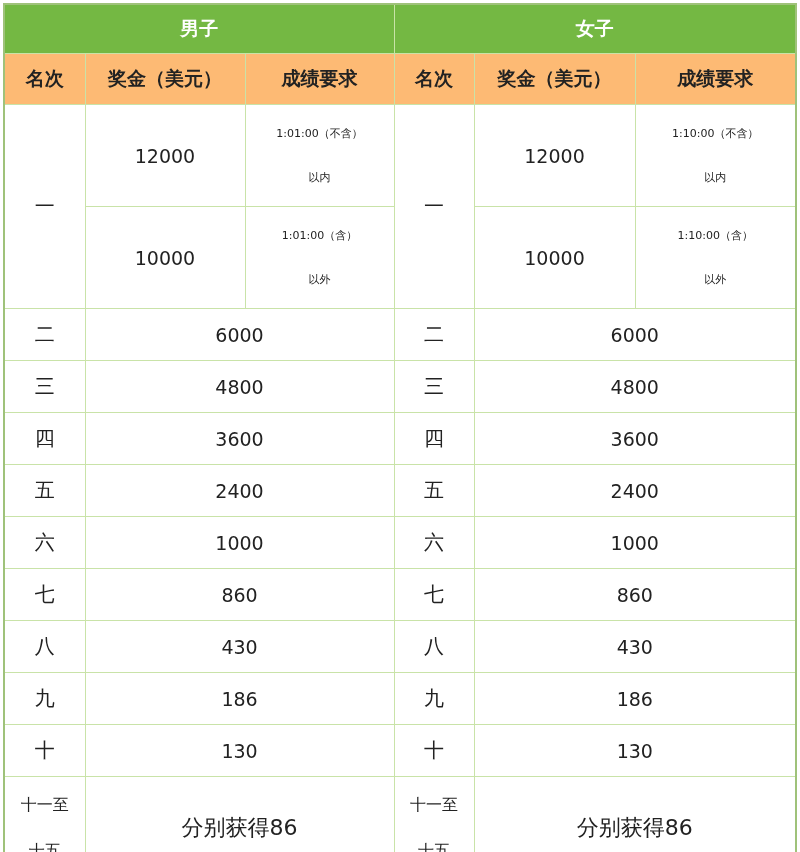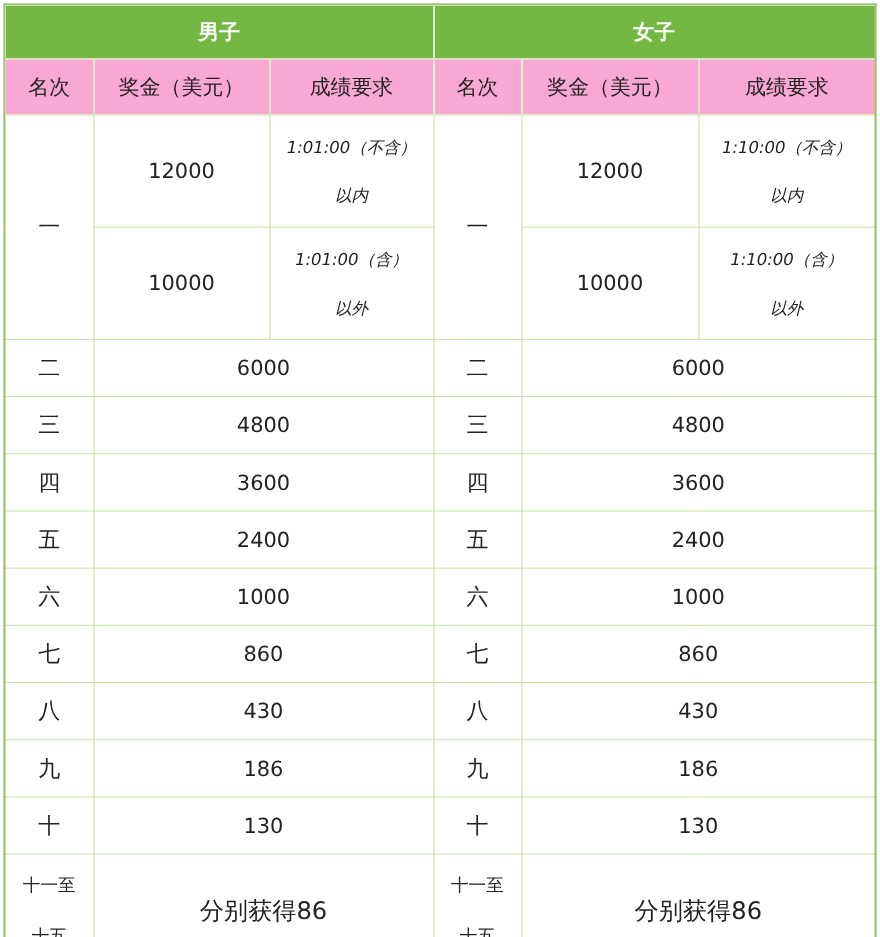--- a/index.html
+++ b/index.html
@@ -33,35 +33,34 @@
     }
     tr.group-row th {
       background: #74b843;
       color: #ffffff;
       font-weight: bold;
       font-size: 19px;
       height: 46px;
       border-color: #c9e3a8;
     }
     tr.colhead-row th {
-      font-weight: normal;
+      font-weight: bold;
       font-size: 19px;
       height: 48px;
-      background: #f9a8d4;
+      background: #fdba74;
     }
     td.rank {
       font-size: 20px;
     }
     td.amount {
       font-size: 19px;
     }
     td.req {
-      font-size: 15px;
+      font-size: 11px;
       line-height: 44px;
-      font-style: italic;
     }
     td.req span {
       display: block;
     }
     tr.sub-row td {
       height: 99px;
     }
     tr.std-row td {
       height: 49px;
     }

